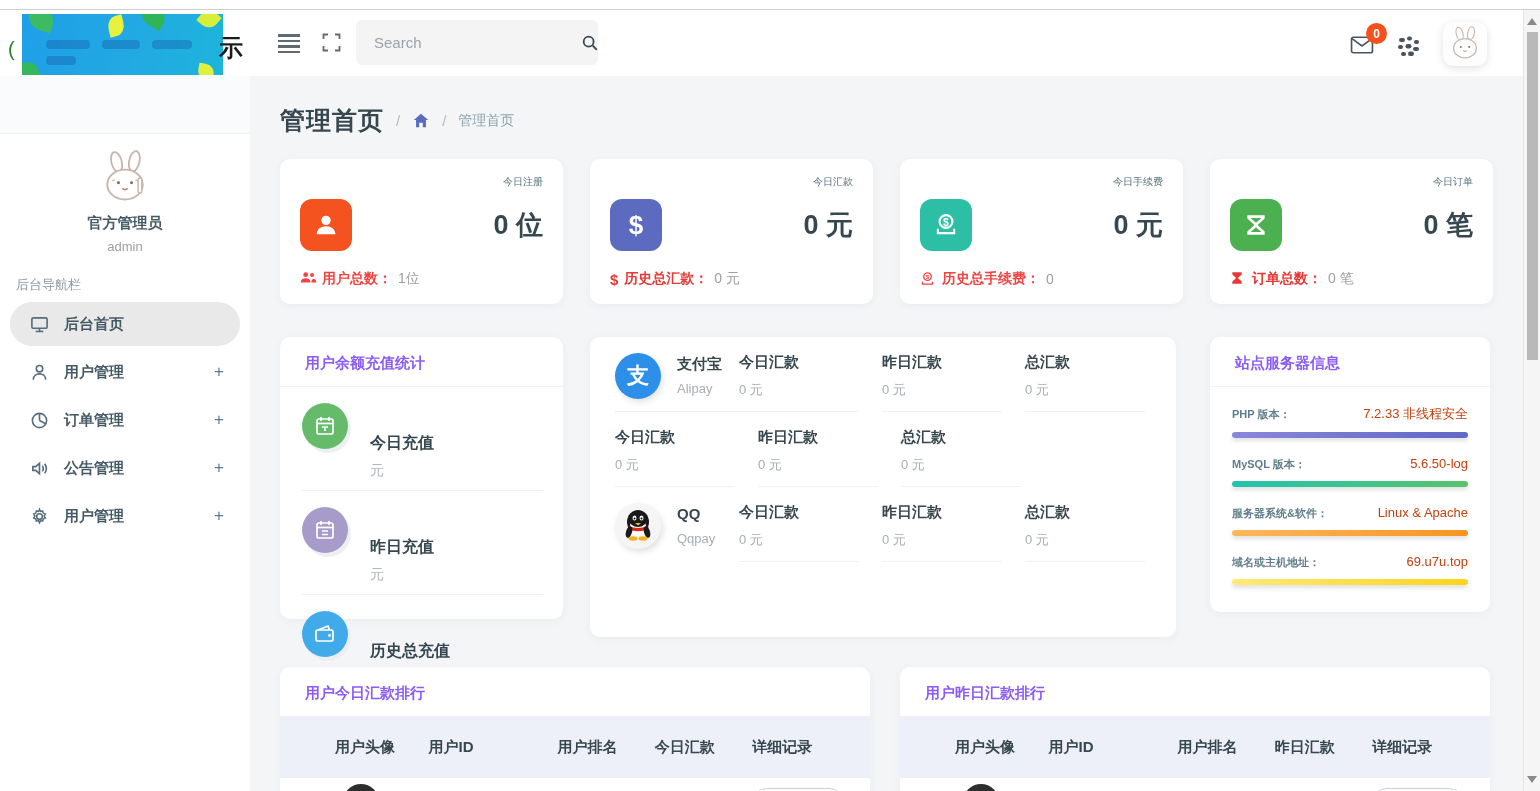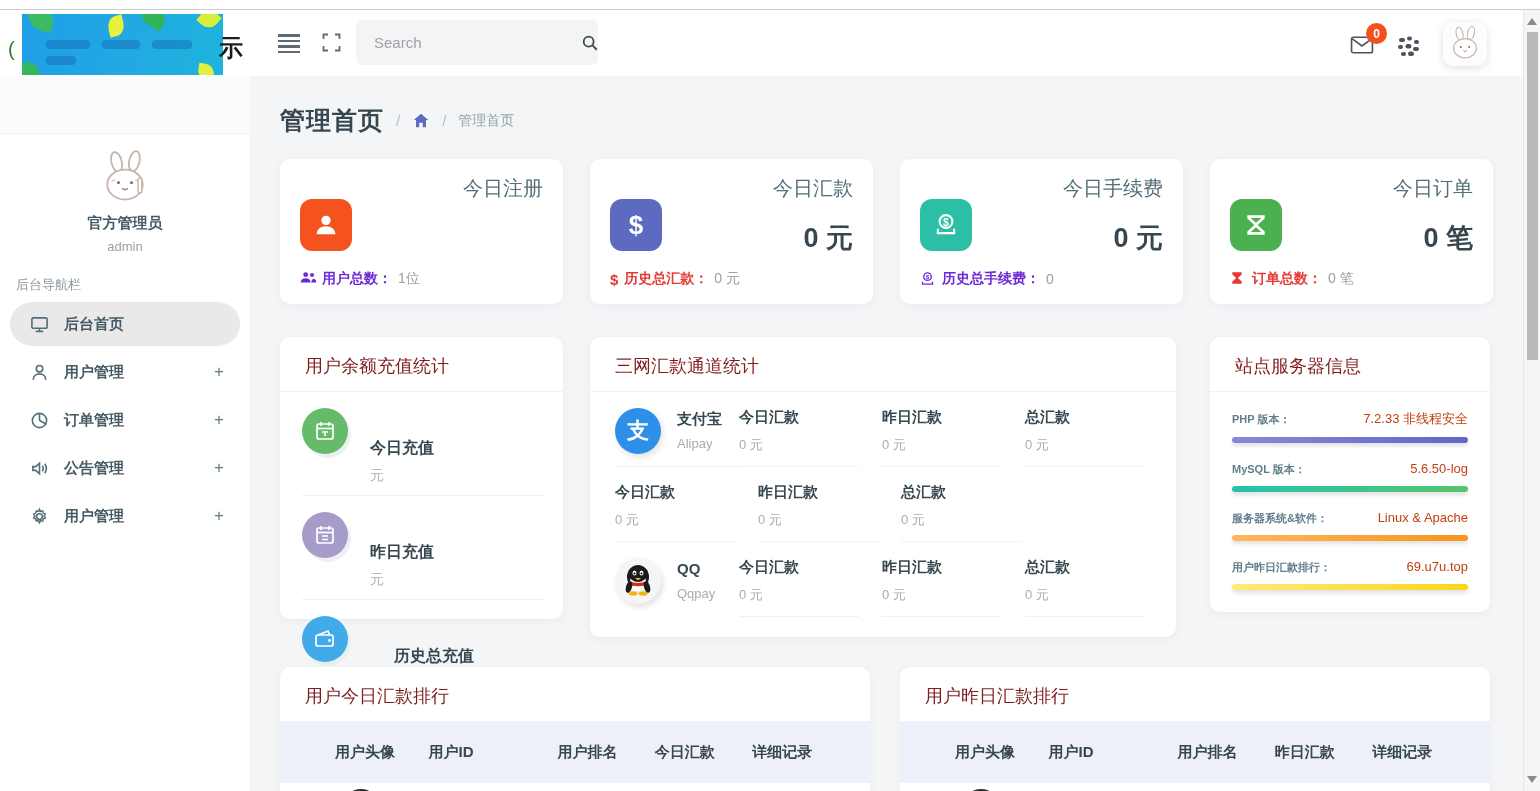--- a/index.html
+++ b/index.html
@@ -63,44 +63,44 @@
 
   
   .content { position:absolute; left:250px; top:76px; width:1273px; height:715px; padding:28px 0 0 30px; }
   .breadcrumb { display:flex; align-items:center; gap:12px; }
   .bc-title { font-size:25px; font-weight:800; color:#37474f; letter-spacing:1px; }
   .bc-sep { color:#b0bec5; font-size:15px; }
   .bc-home { width:18px; height:18px; color:#5c6bc0; cursor:pointer; }
   .bc-current { font-size:14px; color:#90a4ae; cursor:pointer; }
 
   .card { background:#fff; border-radius:10px; box-shadow:0 2px 8px rgba(40,50,70,.05); }
-  .card-title { padding:17px 25px 13px; font-size:18px; font-weight:400; color:#7f1d1d; }
+  .card-title { padding:17px 25px 13px; font-size:15px; font-weight:700; color:#8b5cf6; }
   .card-title.divided { border-bottom:1px solid #f2f2f2; }
 
   
   .stats-row { display:flex; margin-top:22px; }
   .stat-card { width:283px; height:145px; margin-right:27px; position:relative; padding:16px 20px; }
   .stat-icon { position:absolute; left:20px; top:40px; width:52px; height:52px; border-radius:12px;
     display:flex; align-items:center; justify-content:center; color:#fff; }
   .stat-icon .dollar { font-size:26px; font-weight:700; }
-  .stat-label { text-align:right; font-size:20px; color:#546e7a; }
+  .stat-label { text-align:right; font-size:10px; color:#546e7a; }
   .stat-value { text-align:right; margin-top:18px; font-size:27px; font-weight:800; color:#37474f; }
   .stat-footer { position:absolute; left:20px; bottom:16px; display:flex; align-items:center; gap:6px; font-size:14px; }
   .stat-footer .f-label { font-weight:700; }
   .stat-footer .f-value { color:#9e9e9e; }
-  .fg { color:#6d28d9; } .fr { color:#e53935; }
+  .fg { color:#ef4444; } .fr { color:#e53935; }
   .ficon { width:16px; height:16px; }
   .ficon-dollar { font-weight:800; font-size:15px; }
 
   
   .mid-row { display:flex; align-items:flex-start; margin-top:33px; }
 
   .recharge-card { width:283px; height:282px; }
   .re-row { display:flex; align-items:flex-start; margin:16px 20px 0 22px; padding-bottom:10px; border-bottom:1px solid #f0f0f0; }
-  .re-row:last-child { border-bottom:1px solid #f0f0f0;gap:24px; }
+  .re-row:last-child { border-bottom:1px solid #f0f0f0; }
   .re-icon { width:46px; height:46px; border-radius:50%; display:flex; align-items:center; justify-content:center;
     color:#fff; box-shadow:3px 4px 0 0 rgba(235,238,241,.9); flex:0 0 auto; }
   .re-texts { margin-left:22px;margin-top:30px; }
   .re-label { font-size:16px; font-weight:700; color:#37474f; }
   .re-value { margin-top:8px; font-size:14px; color:#b0b6bc; }
 
   .channel-card { width:586px; height:300px; margin-left:27px; }
   .ch-row { display:flex; margin:0 25px; }
   .ch-left { width:150px; display:flex; padding-top:16px; }
   .ch-left.bordered { border-bottom:1px solid #f0f0f0; }
@@ -319,20 +319,21 @@
   <div class="stats-row">
 
     <div class="card stat-card">
       <div class="stat-icon" style="background:#f4521e">
         <svg viewBox="0 0 24 24" width="28" height="28" fill="#fff">
           <circle cx="12" cy="8" r="4"></circle>
             <path d="M4 20 c0-4.5 3.6-7 8-7 s8 2.5 8 7 Z"></path>
         </svg>
       </div>
       <div class="stat-label">今日注册</div>
+      <div class="stat-value">0 位</div>
       <div class="stat-footer">
         <span class="ficon fg">
           <svg viewBox="0 0 24 18" width="17" height="13" fill="currentColor">
             <circle cx="8" cy="5" r="3.4"></circle>
               <circle cx="17" cy="5.5" r="2.8"></circle>
             <path d="M1 16 c0-4 3-6 7-6 s7 2 7 6 Z"></path>
               <path d="M16 16 c0-2.8 1.2-4.6 3.4-5.3 2.3.6 3.6 2.4 3.6 5.3 Z"></path>
           </svg>
           </span>
         <span class="f-label fg">用户总数：</span>
@@ -442,21 +443,20 @@
           </svg>
         </div>
         <div class="re-texts">
           <div class="re-label">历史总充值</div>
           <div class="re-value">元</div>
         </div>
       </div>
     </div>
 
     <div class="card channel-card">
-      <div class="card-title divided">三网汇款通道统计</div>
 
       <div class="ch-row">
         <div class="ch-left bordered">
           <div class="ch-icon" style="background:#2e8fe8">
             <span style="font-size:22px;font-weight:700">支</span>
           </div>
           <div class="ch-names">
             <div class="ch-name">支付宝</div>
             <div class="ch-sub">Alipay</div>
           </div>
@@ -554,21 +554,21 @@
       </div>
       <div class="sv-row">
         <div class="sv-line">
           <span class="sv-label">服务器系统&amp;软件：</span>
           <span class="sv-value">Linux &amp; Apache</span>
         </div>
         <div class="sv-bar bar-server"></div>
       </div>
       <div class="sv-row">
         <div class="sv-line">
-          <span class="sv-label">用户昨日汇款排行：</span>
+          <span class="sv-label">域名或主机地址：</span>
           <span class="sv-value">69.u7u.top</span>
         </div>
         <div class="sv-bar bar-domain"></div>
       </div>
     </div>
   </div>
 
   <div class="bottom-row">
     <div class="card rank-card">
       <div class="card-title">用户今日汇款排行</div>

